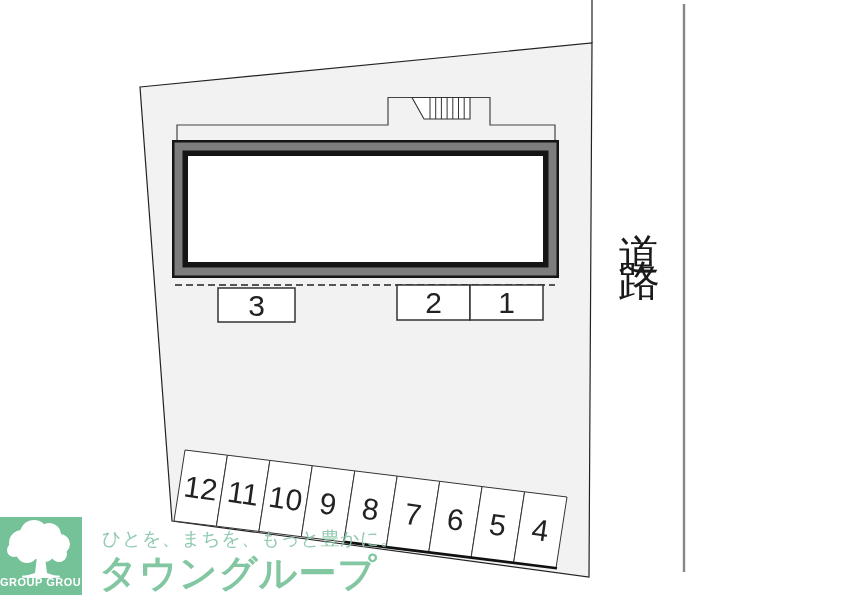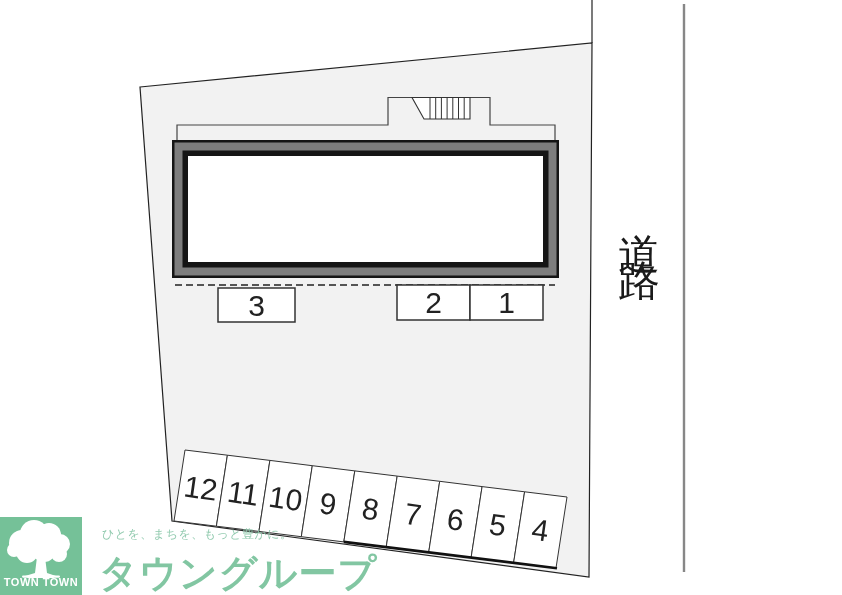--- a/index.html
+++ b/index.html
@@ -46,21 +46,21 @@
     color: #ffffff;
     font-weight: bold;
     font-size: 11px;
     letter-spacing: 0.5px;
     white-space: nowrap;
   }
   .logo-tagline {
     position: absolute;
     left: 102px;
     top: 526px;
-    font-size: 12px;
+    font-size: 19px;
     letter-spacing: 0.5px;
     color: #8cc8ab;
     white-space: nowrap;
     opacity: 0.95;
   }
   .logo-type {
     position: absolute;
     left: 99px;
     top: 548px;
     font-size: 38px;
@@ -146,18 +146,18 @@
         <circle cx="49" cy="18" r="12"></circle>
         <circle cx="60" cy="27" r="10"></circle>
         <circle cx="27" cy="35" r="11"></circle>
         <circle cx="44" cy="33" r="12"></circle>
         <circle cx="59" cy="37" r="8"></circle>
         <circle cx="14" cy="33" r="7"></circle>
         <polygon points="37,40 45,40 47,56 56,59 53,61 28,61 25,59 35,56"></polygon>
         <rect x="22" y="58.5" width="38" height="2.2" rx="1.1"></rect>
       </g>
     </svg>
-    <div class="badge-text">TOWN TOWN</div>
+    <div class="badge-text">GROUP GROUP</div>
   </div>
   <div class="logo-tagline">ひとを、まちを、もっと豊かに。</div>
   <div class="logo-type">タウングループ</div>
 
 </div>
 
 </body></html>

